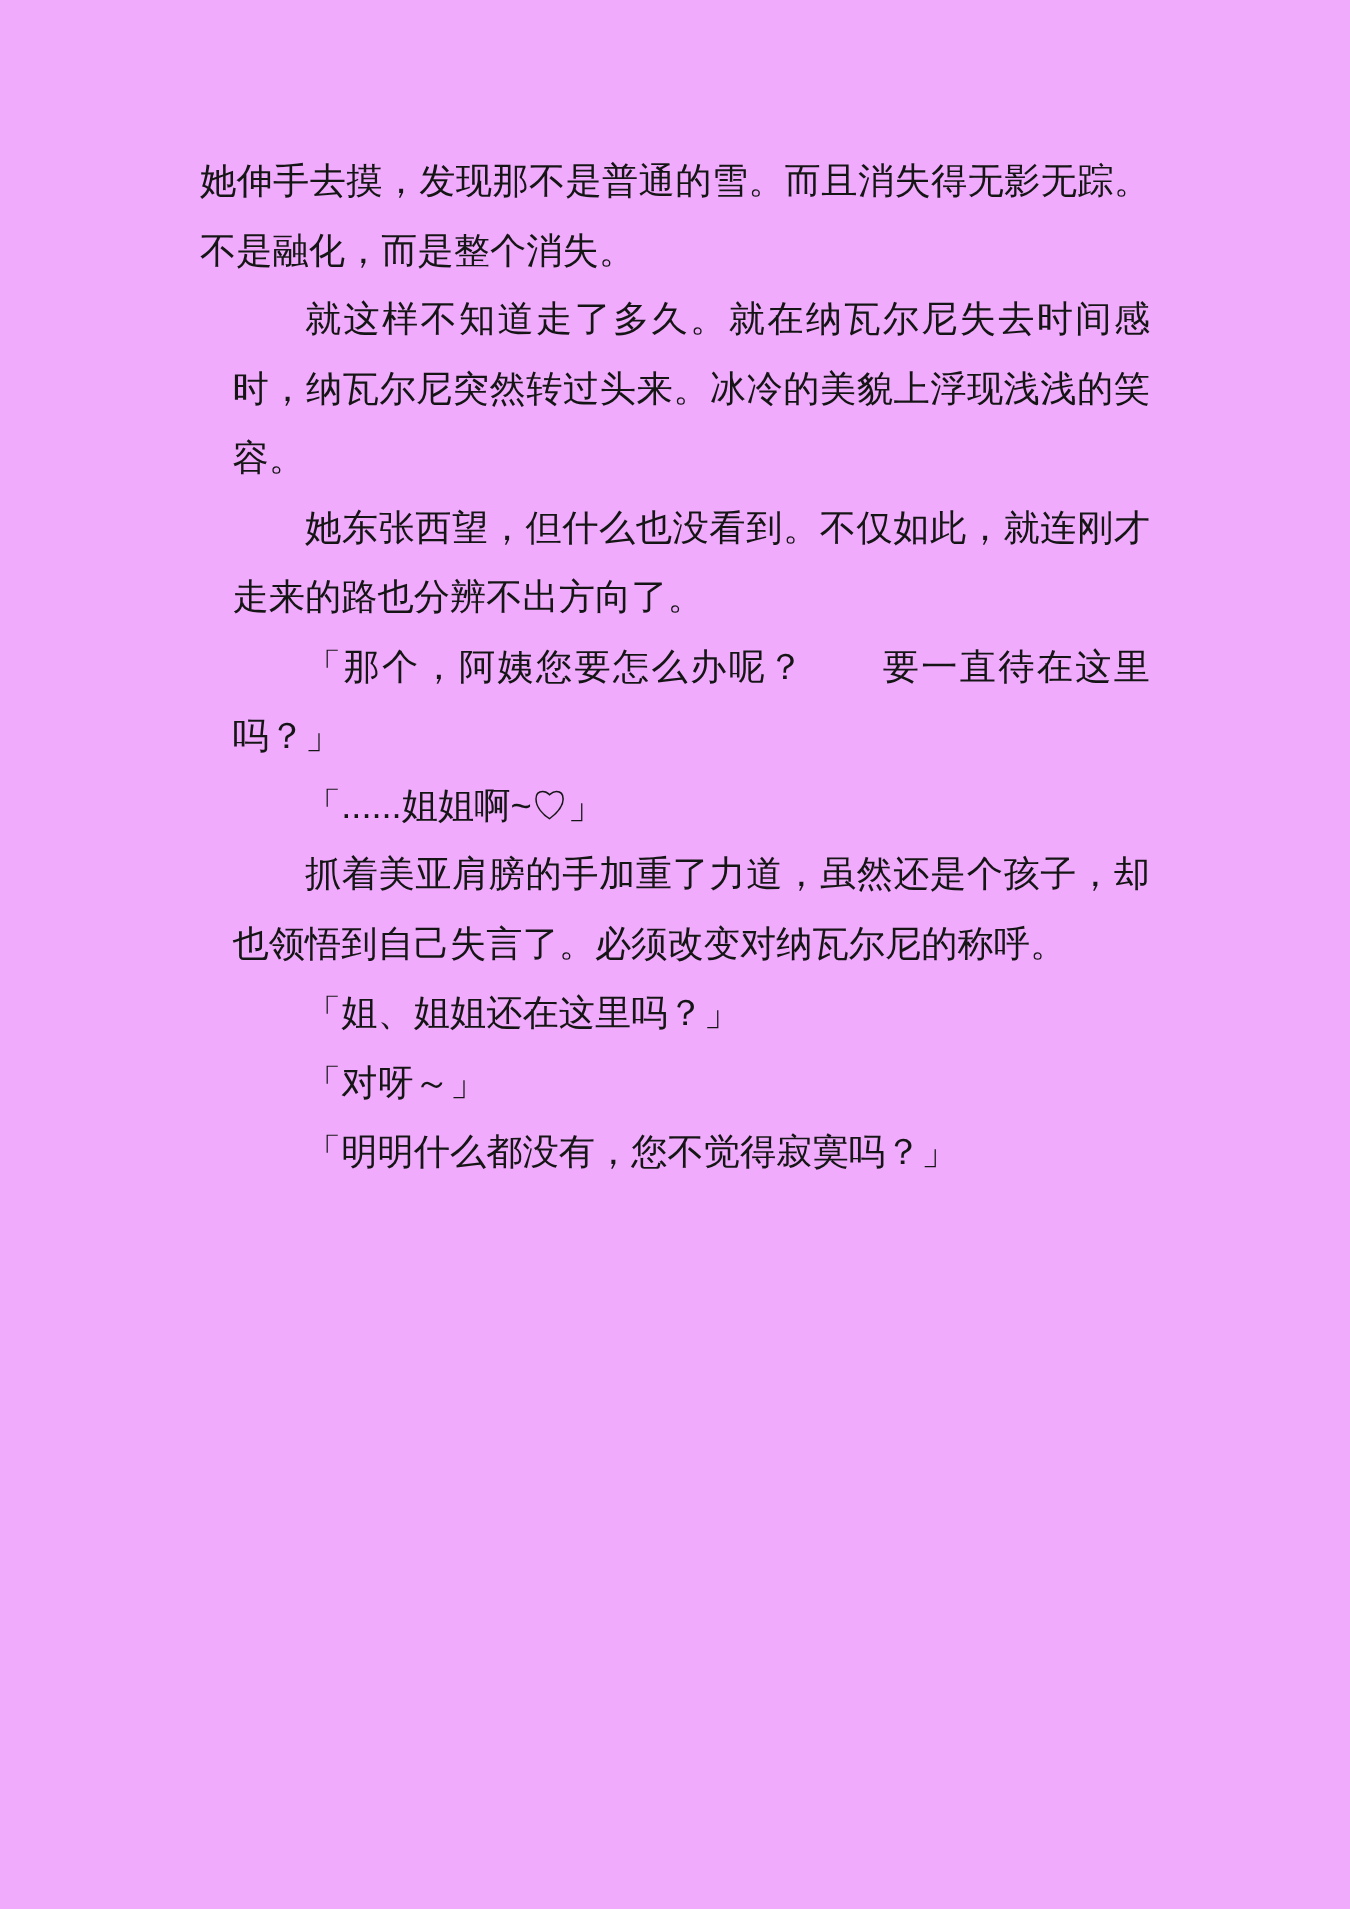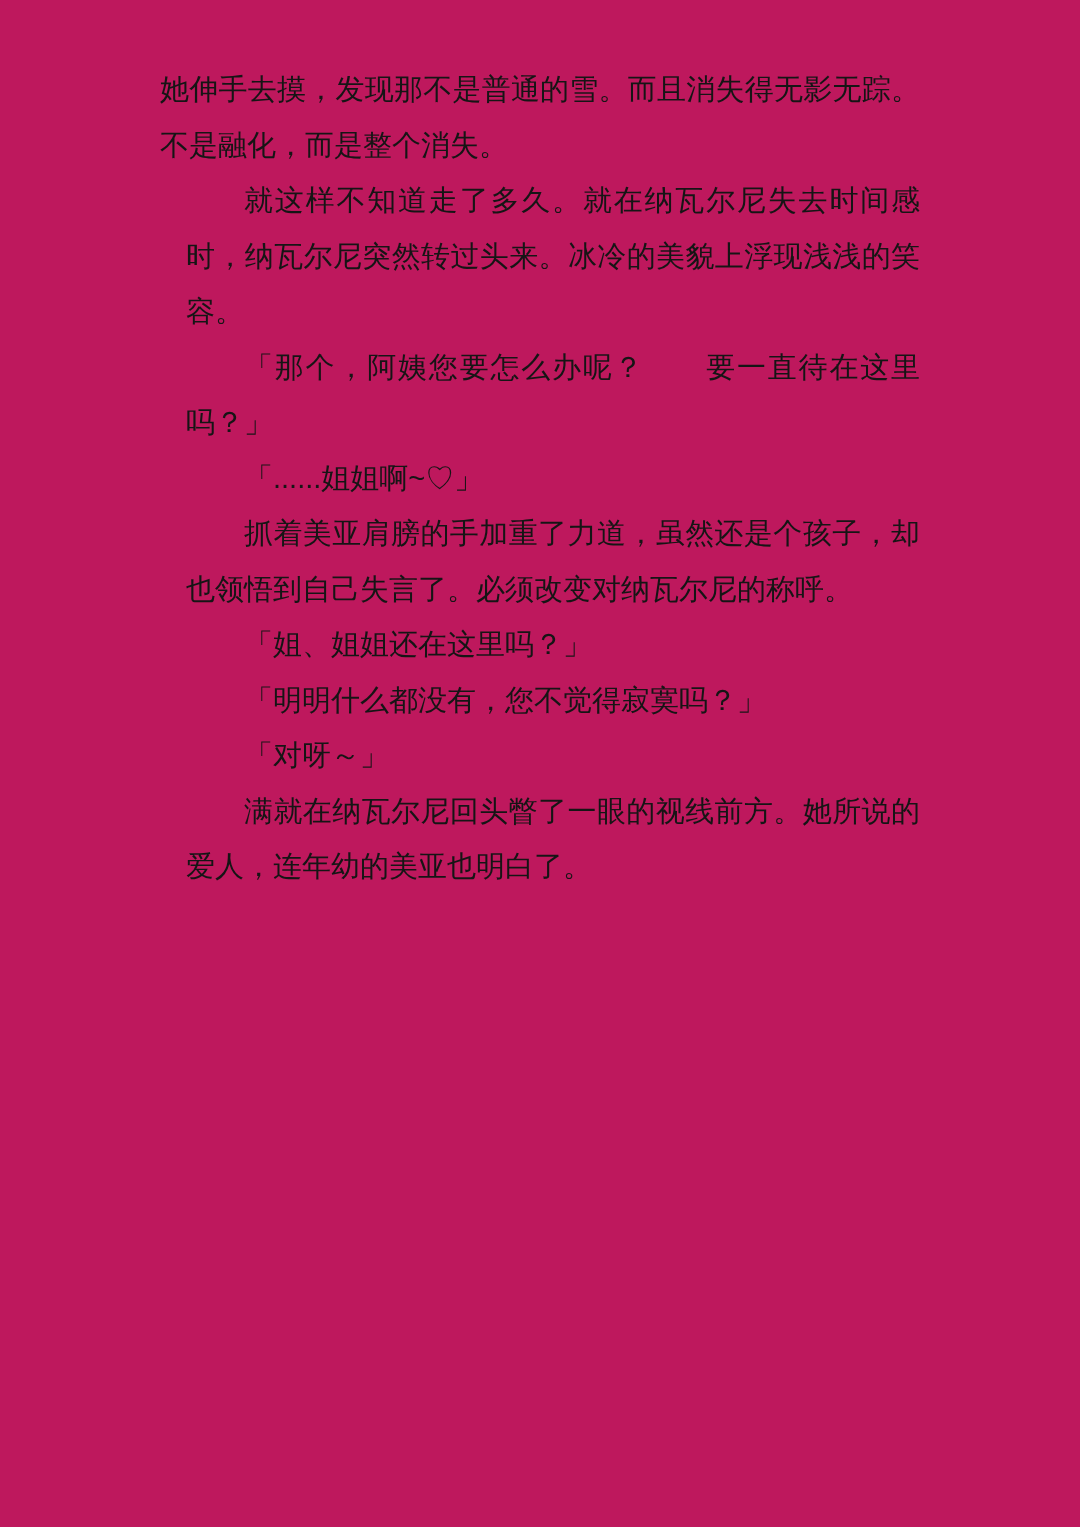--- a/index.html
+++ b/index.html
@@ -4,23 +4,23 @@
 <style>
   html, body {
     margin: 0;
     padding: 0;
     background: #ffffff;
   }
   .page {
     position: relative;
     width: 1080px;
     height: 1527px;
-    background: #be185d;
+    background: #f0abfc;
     box-sizing: border-box;
-    padding: 62px 160px 0 160px;
+    padding: 118px 160px 0 160px;
     overflow: hidden;
   }
   .content {
     font-family: "Liberation Sans", sans-serif;
     font-size: 29px;
     line-height: 55.5px;
     color: #151515;
     text-align: justify;
     text-justify: inter-ideograph;
     word-break: break-all;
@@ -34,21 +34,21 @@
     margin-left: 26px;
   }
 </style>
 </head>
 <body>
 
 <div class="page">
   <div class="content">
       <p class="">她伸手去摸，发现那不是普通的雪。而且消失得无影无踪。不是融化，而是整个消失。</p>
       <p class="indent">就这样不知道走了多久。就在纳瓦尔尼失去时间感时，纳瓦尔尼突然转过头来。冰冷的美貌上浮现浅浅的笑容。</p>
+      <p class="indent">她东张西望，但什么也没看到。不仅如此，就连刚才走来的路也分辨不出方向了。</p>
       <p class="indent">「那个，阿姨您要怎么办呢？　　要一直待在这里吗？」</p>
       <p class="indent">「......姐姐啊~♡」</p>
       <p class="indent">抓着美亚肩膀的手加重了力道，虽然还是个孩子，却也领悟到自己失言了。必须改变对纳瓦尔尼的称呼。</p>
       <p class="indent">「姐、姐姐还在这里吗？」</p>
+      <p class="indent">「对呀～」</p>
       <p class="indent">「明明什么都没有，您不觉得寂寞吗？」</p>
-      <p class="indent">「对呀～」</p>
-      <p class="indent">满就在纳瓦尔尼回头瞥了一眼的视线前方。她所说的爱人，连年幼的美亚也明白了。</p>
     </div>
 </div>
 
 </body></html>

